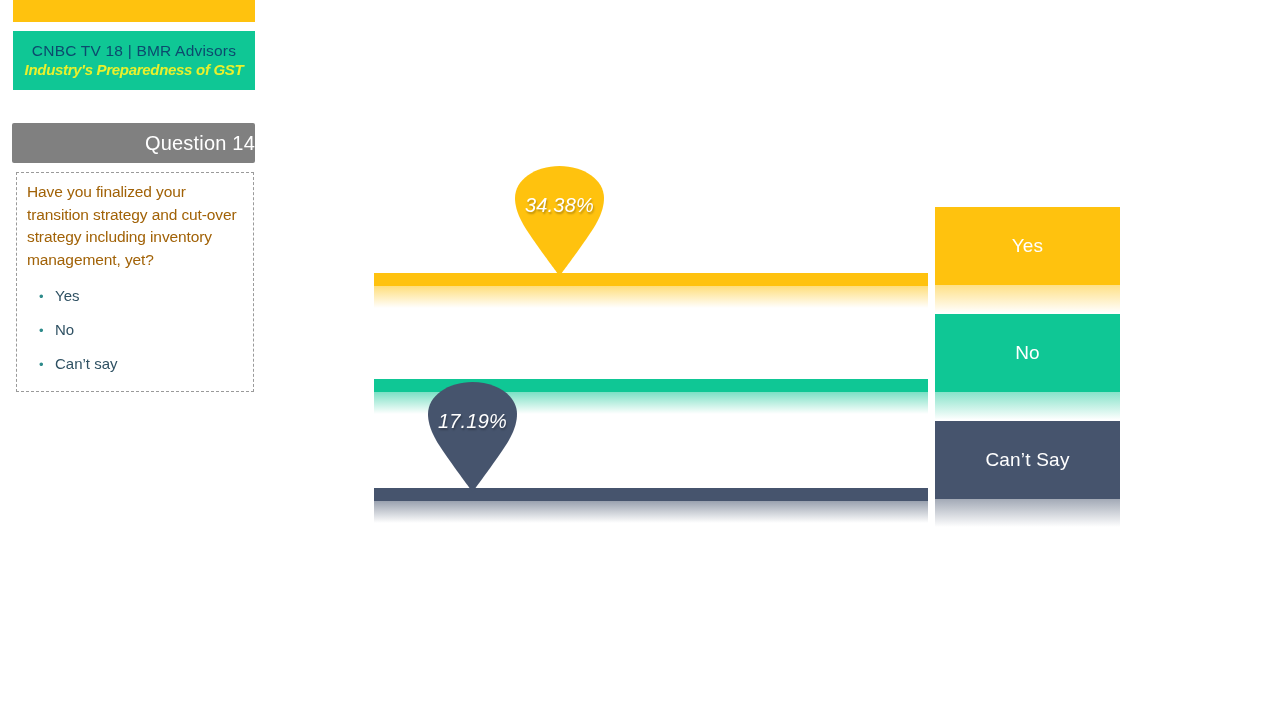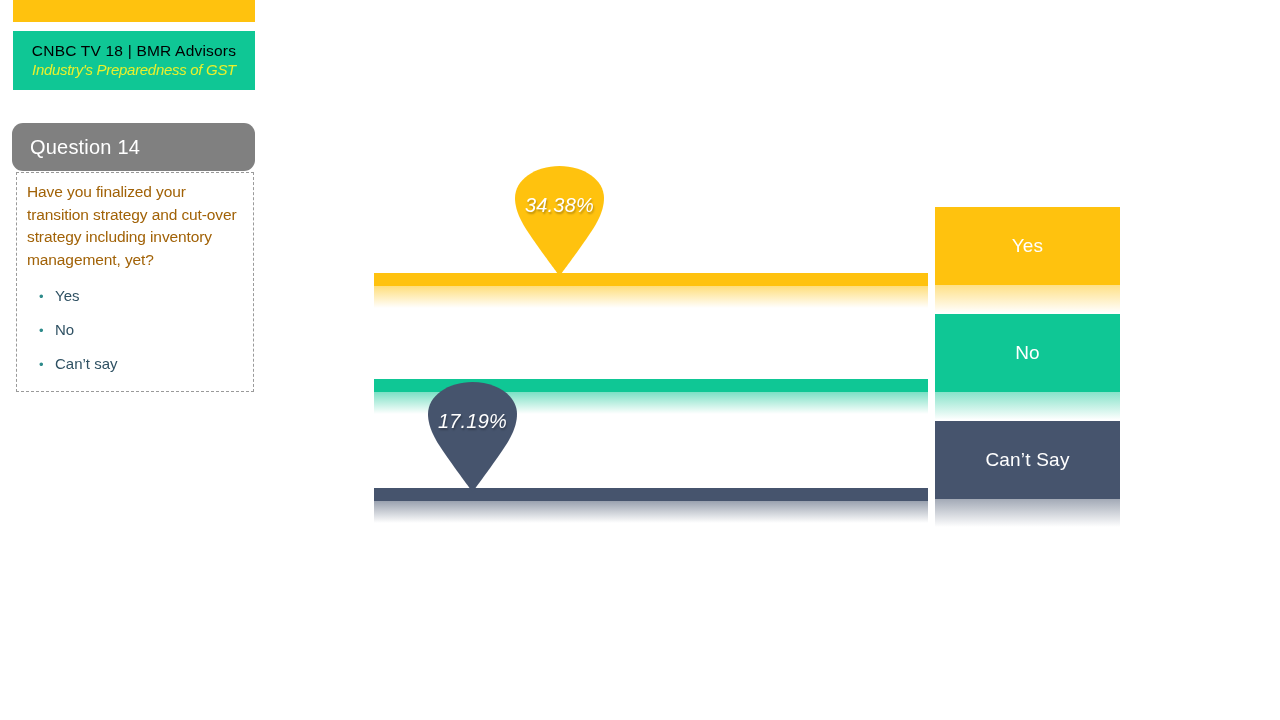--- a/index.html
+++ b/index.html
@@ -30,47 +30,47 @@
     top: 31px;
     width: 242px;
     height: 59px;
     background: #0FC795;
     display: flex;
     flex-direction: column;
     align-items: center;
     justify-content: center;
   }
   .brand-line1 {
-    color: #000000;
+    color: #0c4a6e;
     font-size: 15.5px;
     letter-spacing: 0.2px;
     line-height: 1.25;
     white-space: nowrap;
   }
   .brand-line2 {
     color: #EAF02C;
     font-size: 15px;
-    font-weight: normal;
+    font-weight: bold;
     font-style: italic;
     line-height: 1.25;
     white-space: nowrap;
     letter-spacing: -0.3px;
   }
 
   .question-banner {
     position: absolute;
     left: 12px;
     top: 123px;
     width: 243px;
-    height: 48px;
+    height: 40px;
     background: #808080;
-    border-radius: 11px;
+    border-radius: 2px;
     display: flex;
     align-items: center;
-    justify-content: flex-start;
+    justify-content: flex-end;
   }
   .question-banner-label {
     color: #ffffff;
     font-size: 20px;
     letter-spacing: 0.2px;
     padding-left: 18px;
   }
 
   .question-card {
     position: absolute;

